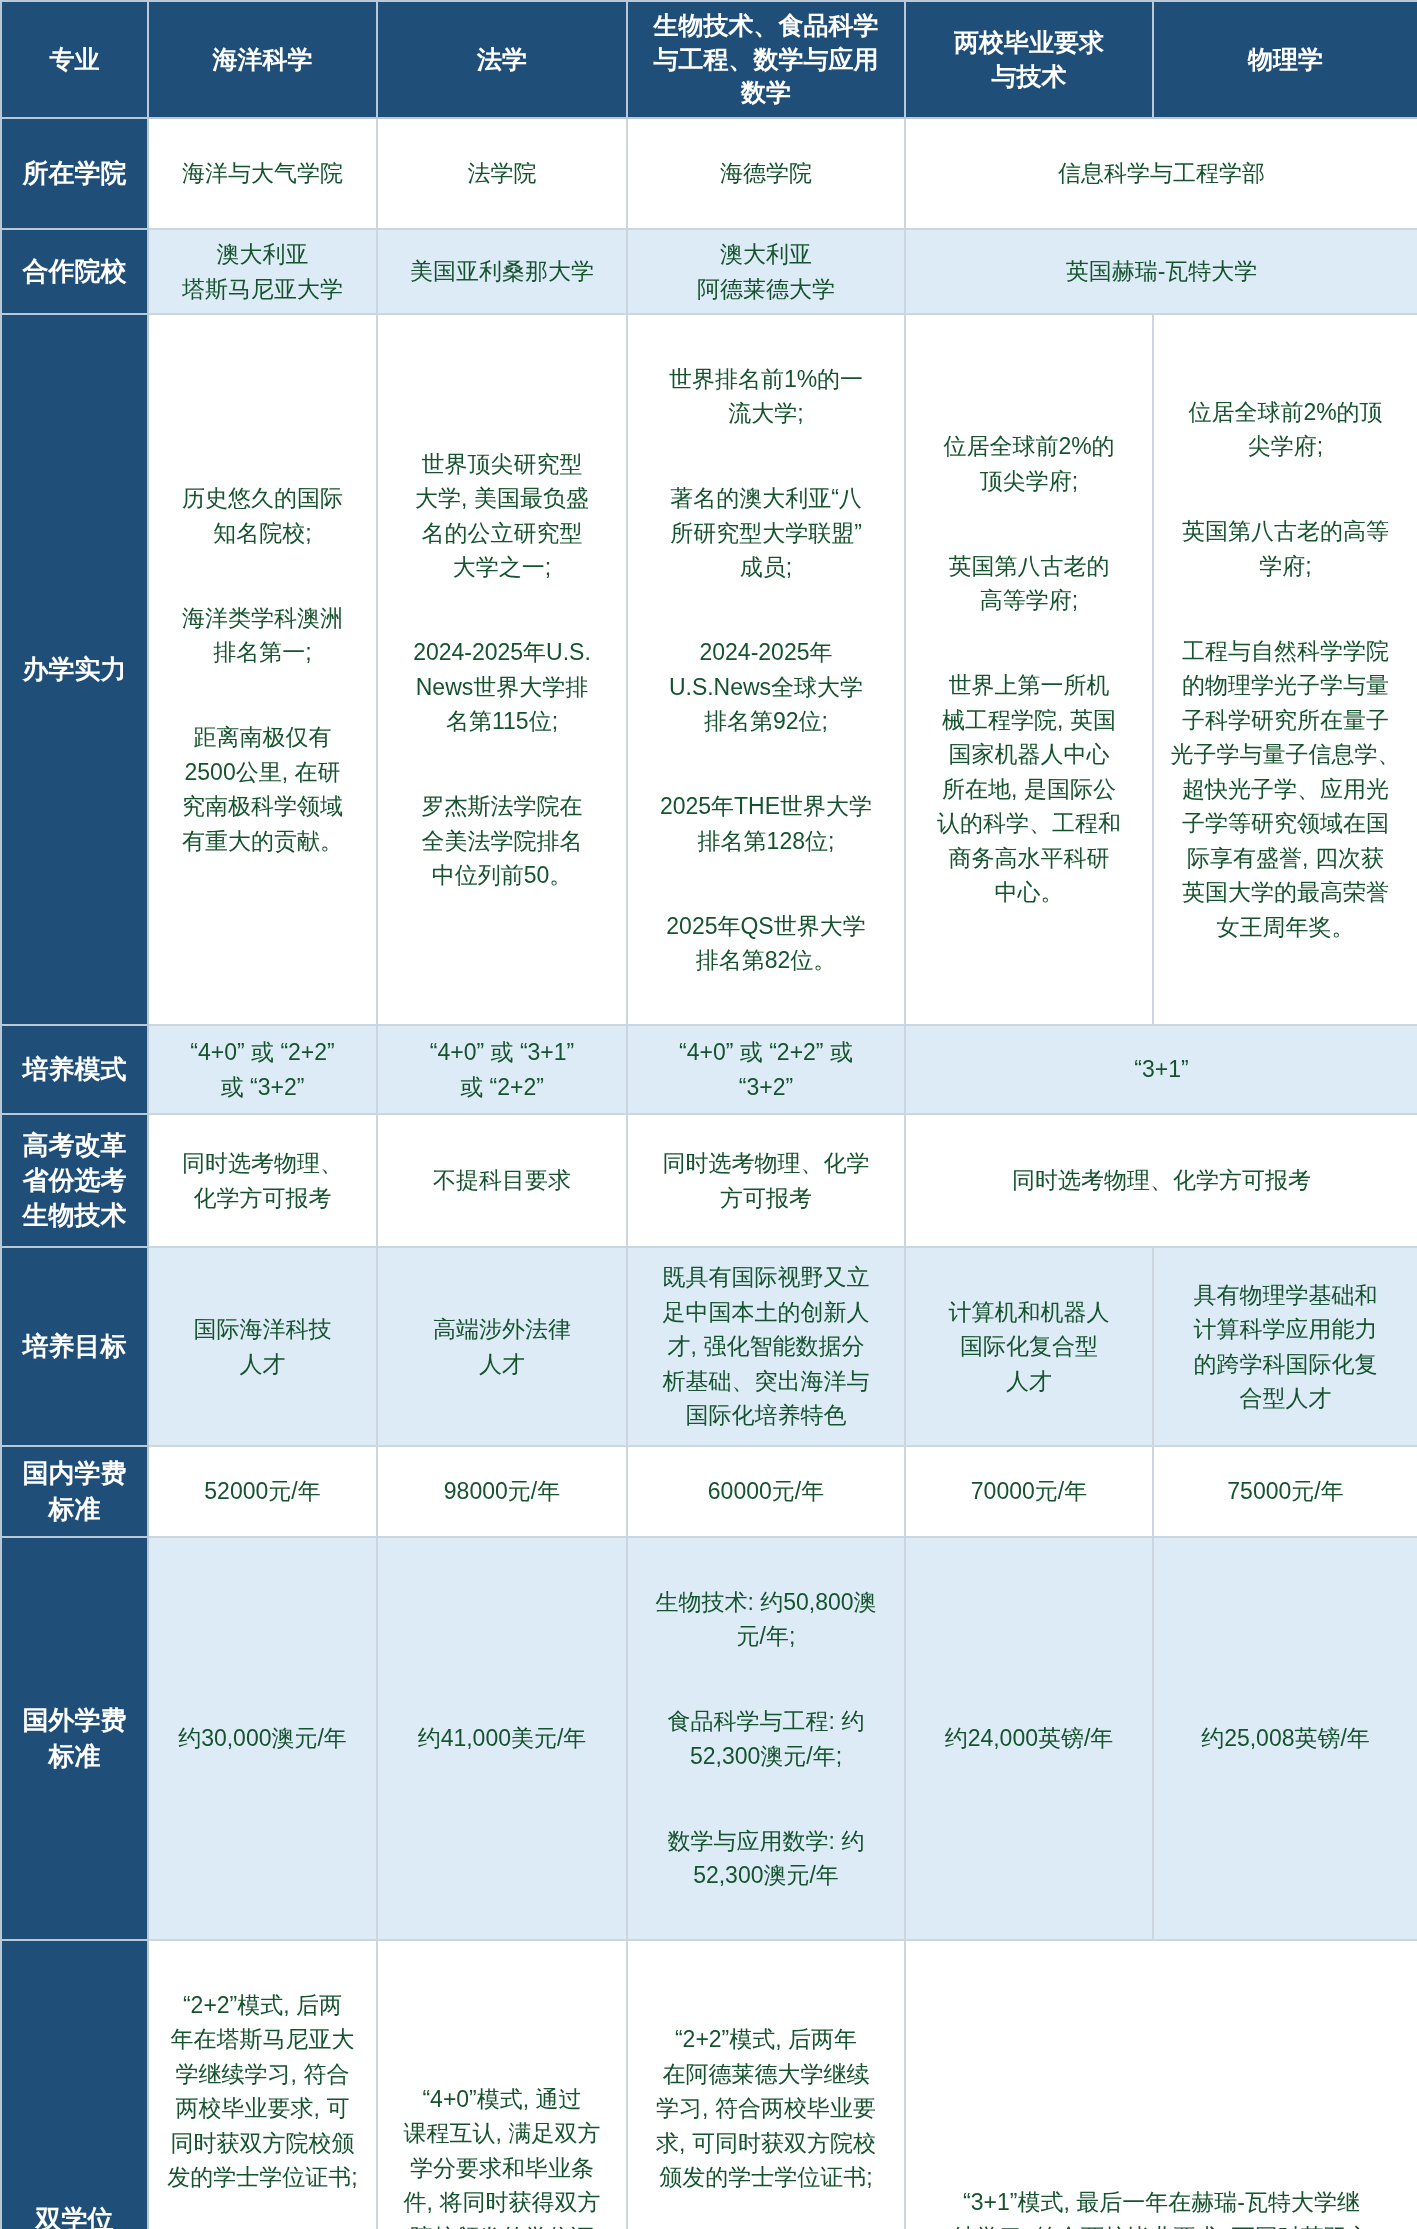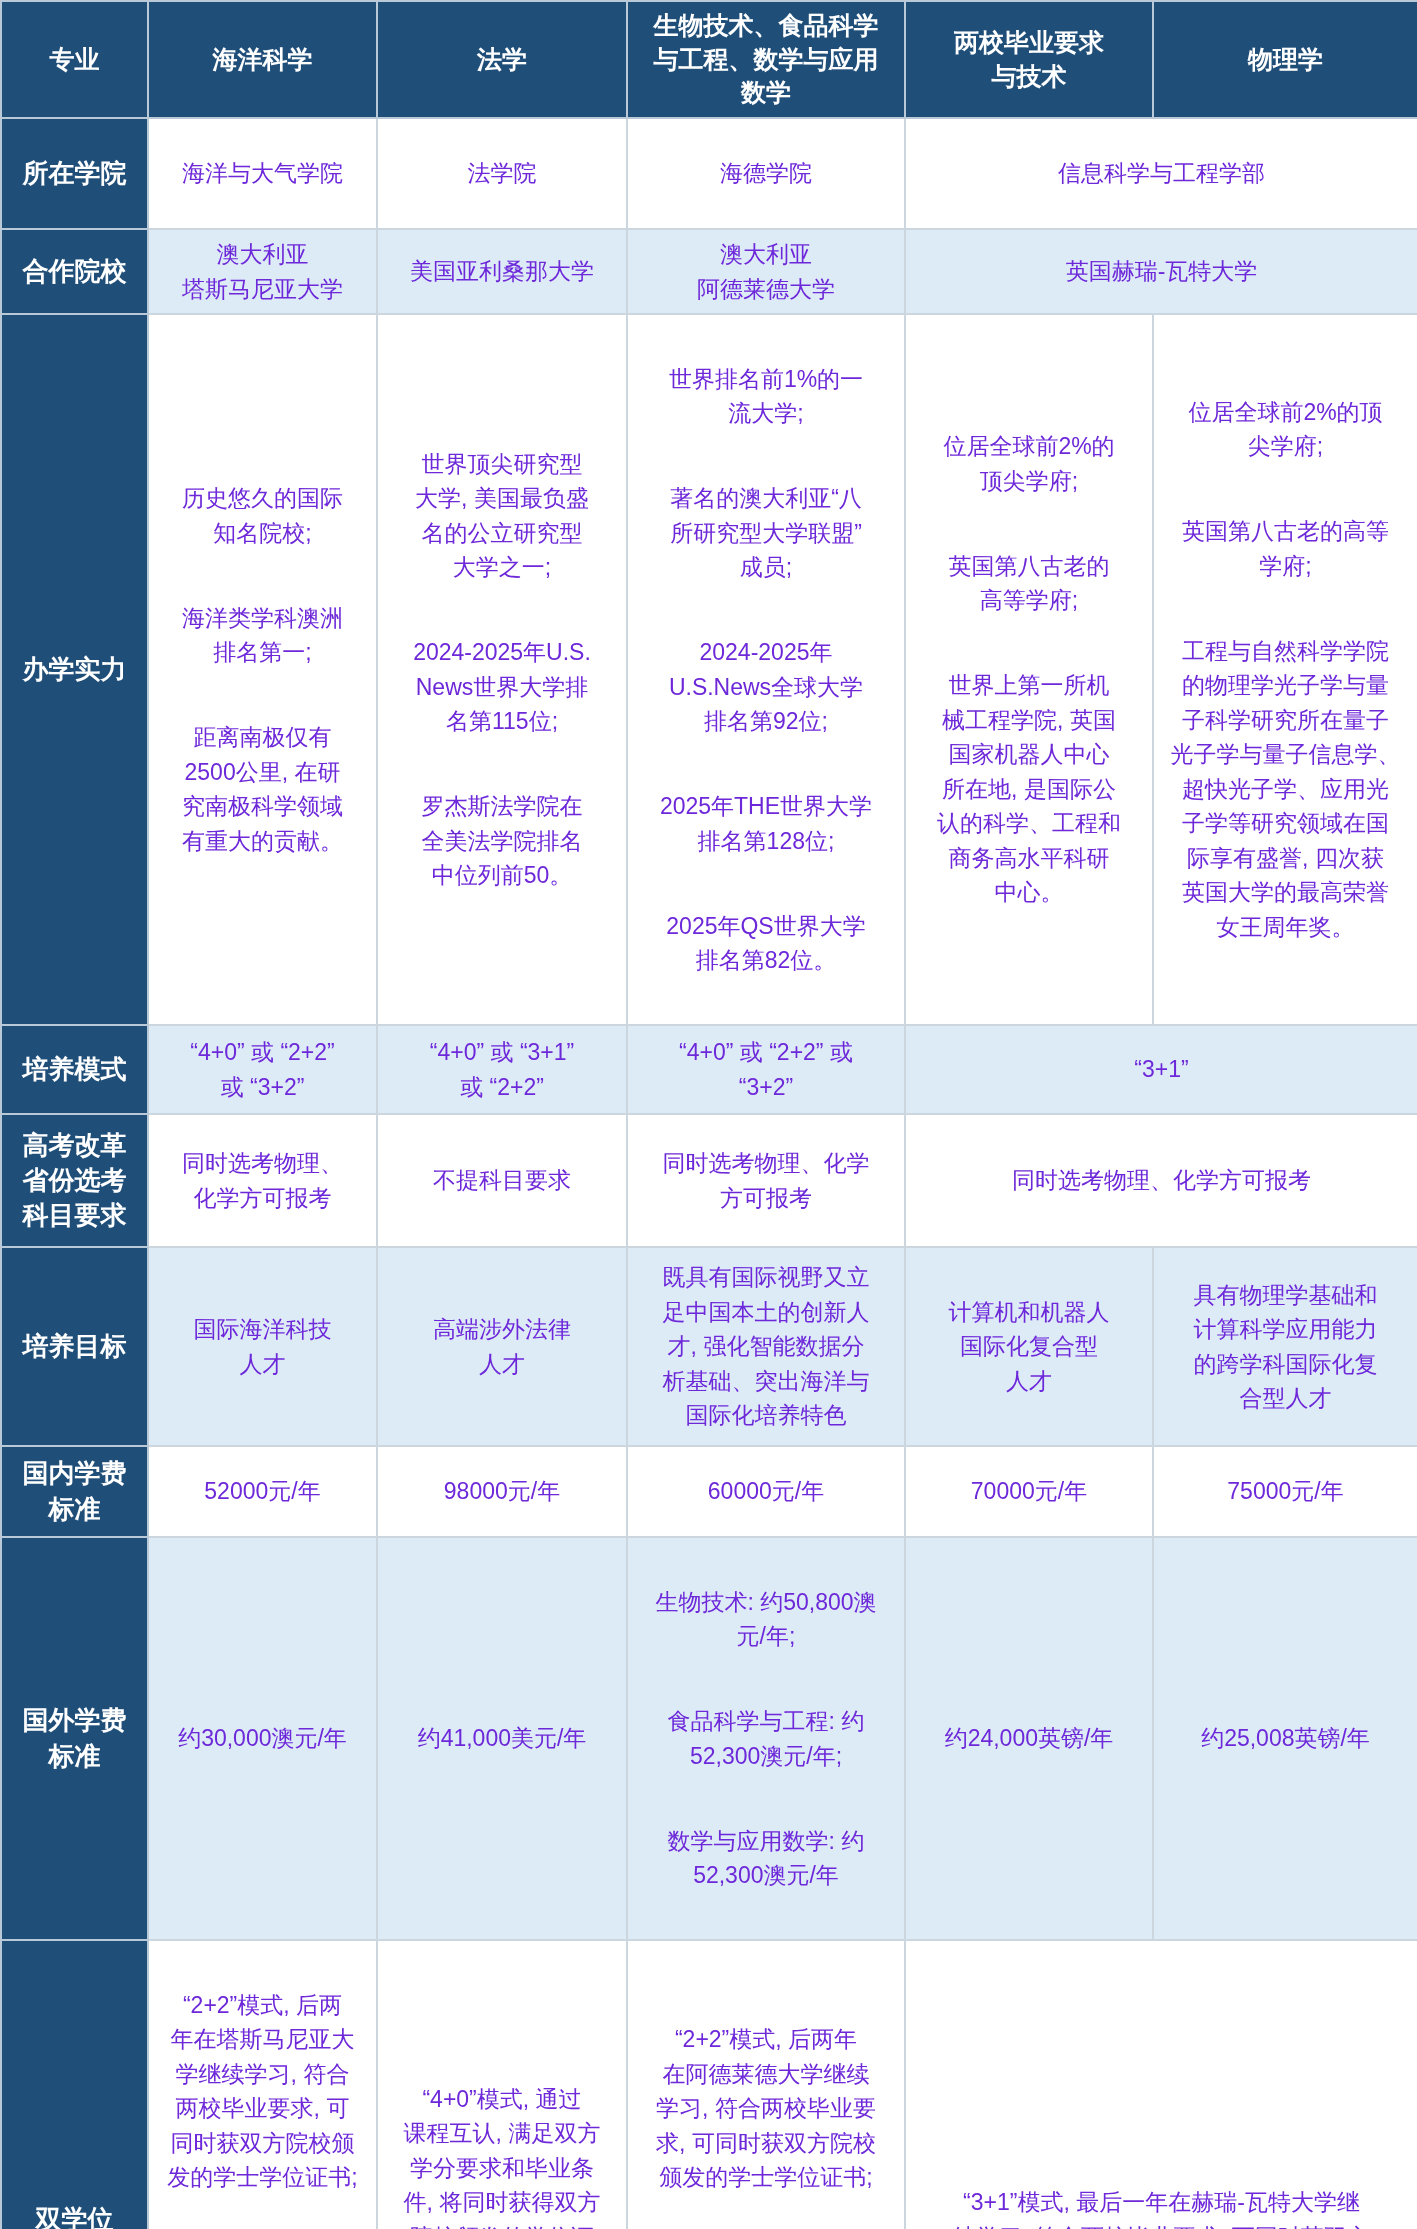--- a/index.html
+++ b/index.html
@@ -20,21 +20,21 @@
     width: 1417px;
     border-bottom: 9px solid #1F4E79;
   }
   td, th {
     border: 2px solid #ccd6de;
     text-align: center;
     vertical-align: middle;
     padding: 4px 8px;
     font-size: 23px;
     line-height: 1.5;
-    color: #6d28d9;
+    color: #14532d;
     white-space: pre-line;
     font-weight: normal;
     overflow: hidden;
   }
   .navy {
     background: #1F4E79;
     color: #ffffff;
     font-weight: bold;
     font-size: 26px;
     line-height: 1.35;
@@ -177,21 +177,21 @@
       <td class="body">“4+0” 或 “3+1”
 或 “2+2”</td>
       <td class="body">“4+0” 或 “2+2” 或
 “3+2”</td>
       <td class="body" colspan="2">“3+1”</td>
     </tr>
 
     <tr class="white r-subjects">
       <td class="navy">高考改革
 省份选考
-科目要求</td>
+生物技术</td>
       <td class="body">同时选考物理、
 化学方可报考</td>
       <td class="body">不提科目要求</td>
       <td class="body">同时选考物理、化学
 方可报考</td>
       <td class="body" colspan="2">同时选考物理、化学方可报考</td>
     </tr>
 
     <tr class="blue r-goal">
       <td class="navy">培养目标</td>

